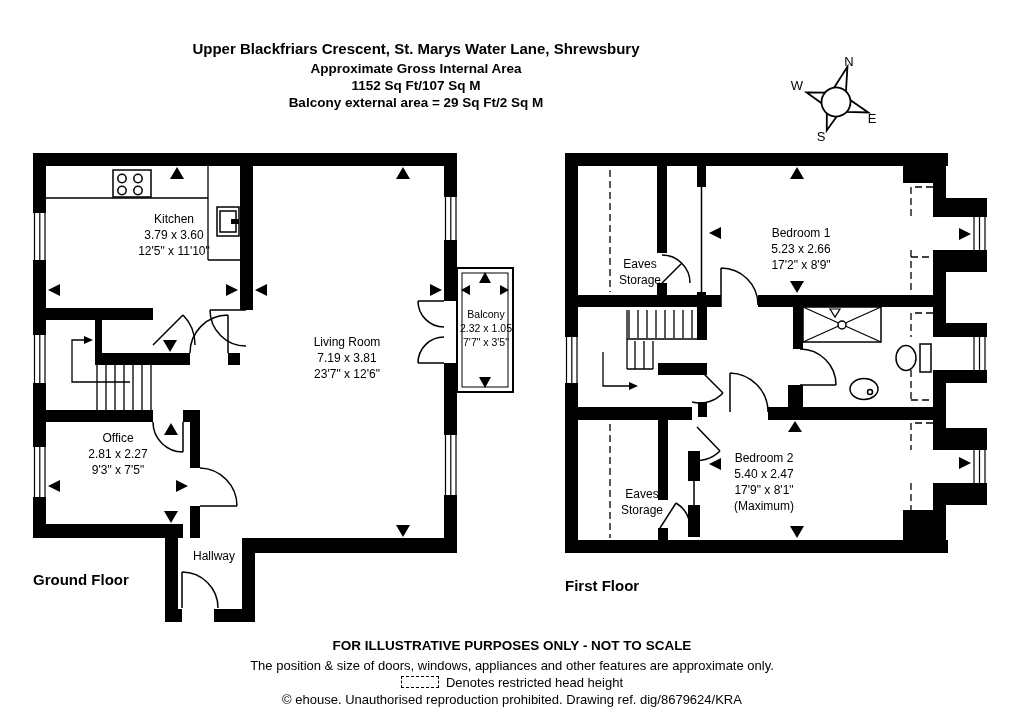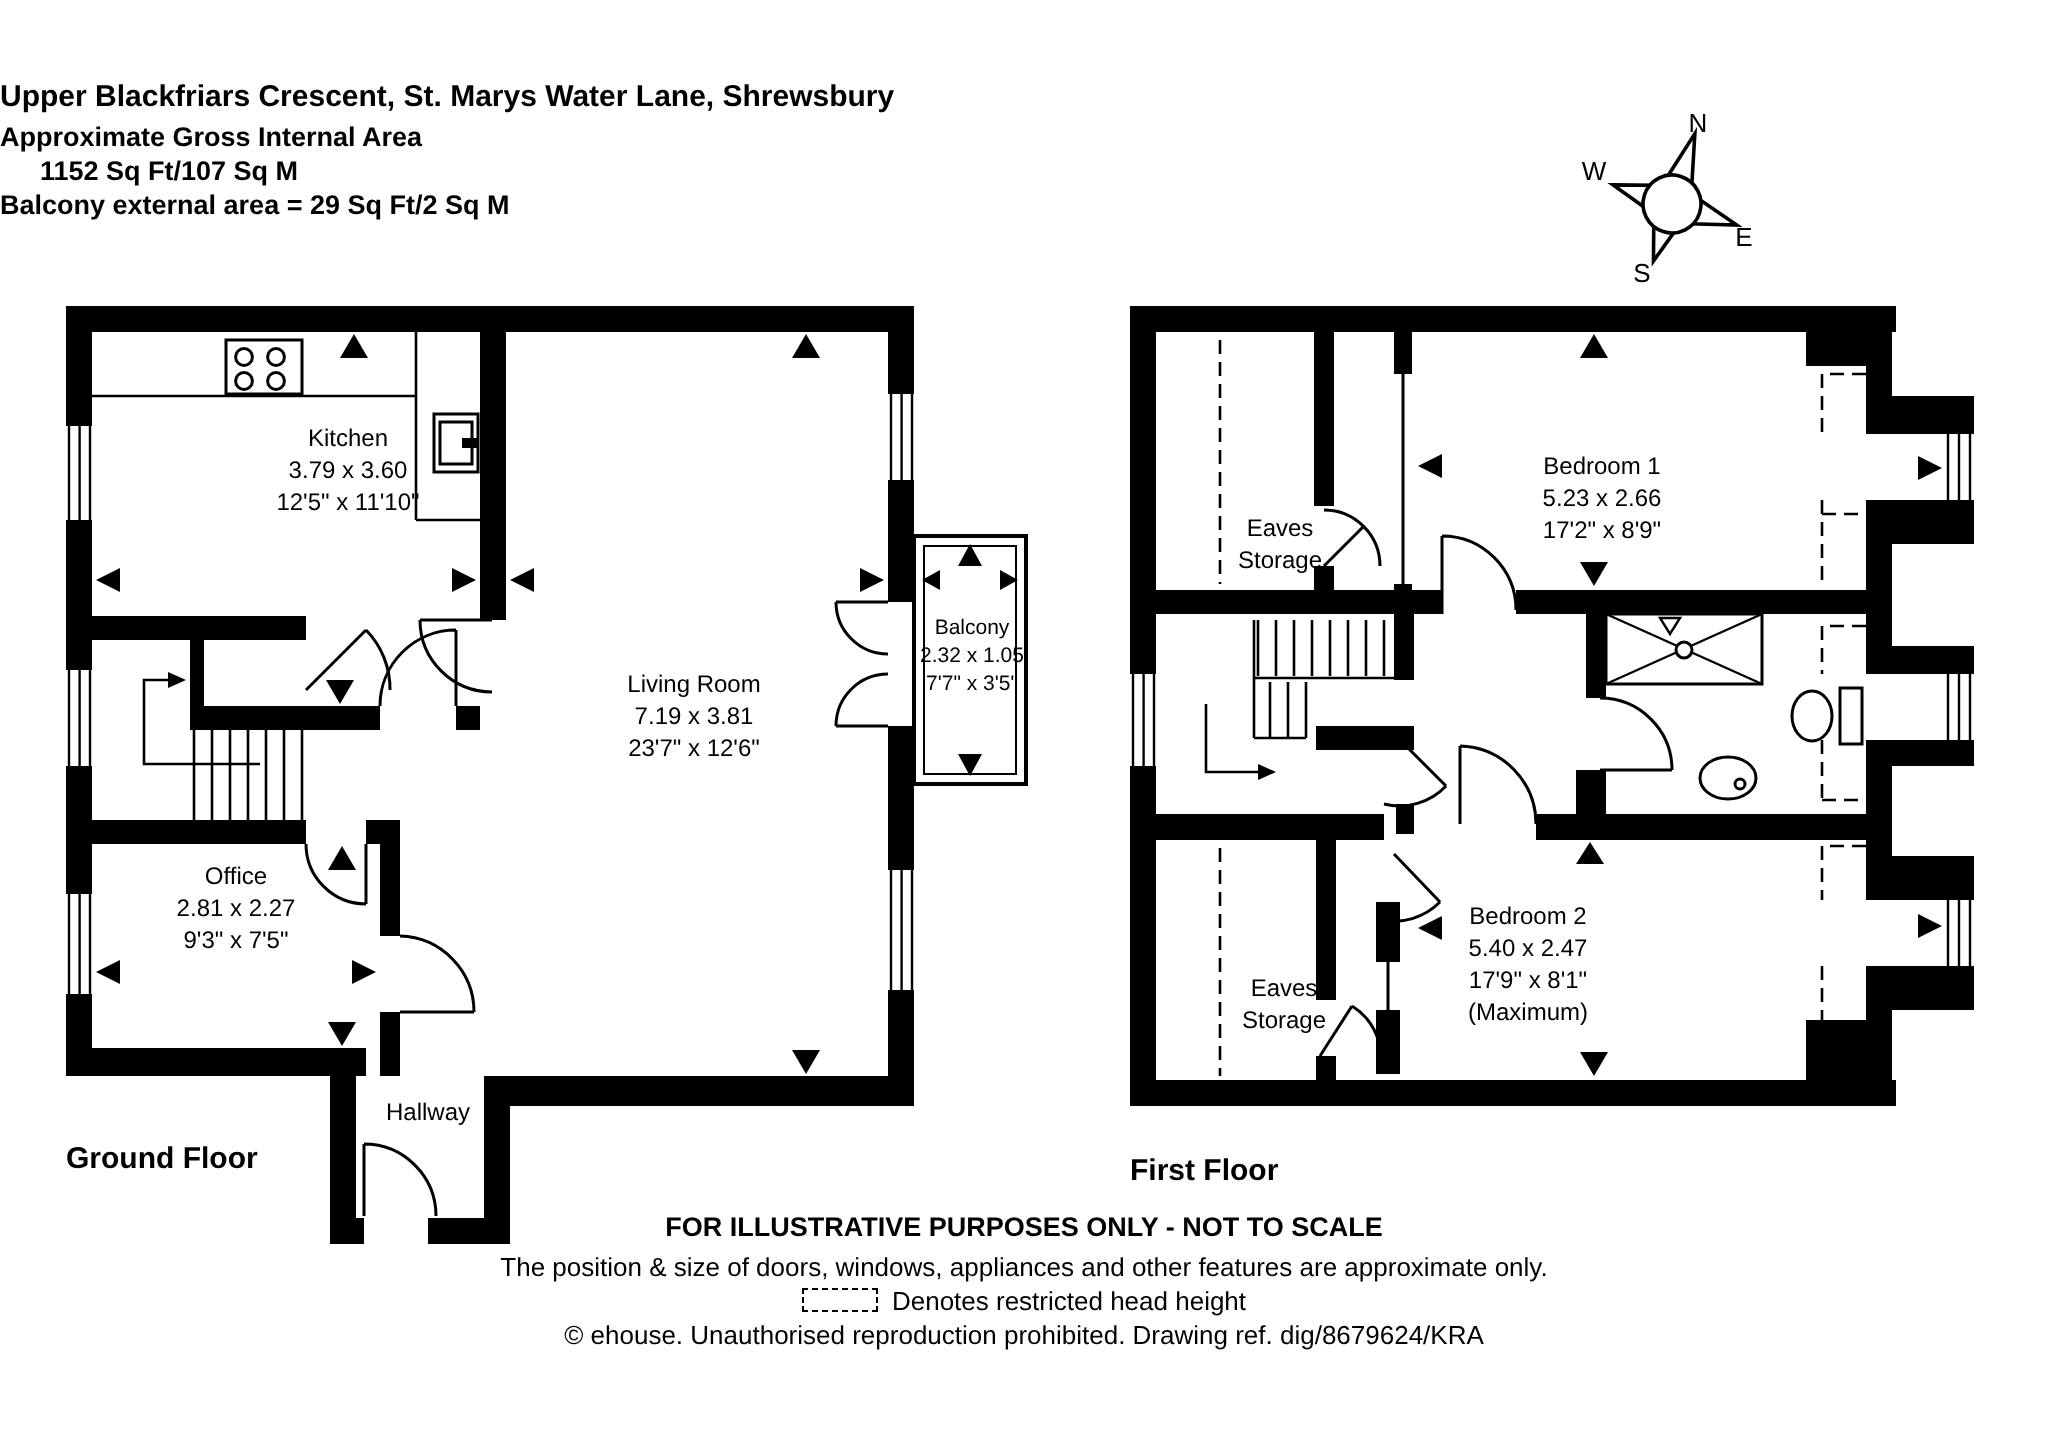--- a/index.html
+++ b/index.html
@@ -1,28 +1,28 @@
 <!DOCTYPE html>
 <html><head>
 <meta charset="utf-8">
 <style>
   html,body{margin:0;padding:0;background:#fff;}
   #page{position:relative;width:1024px;height:724px;background:#fff;overflow:hidden;
         font-family:"Liberation Sans","DejaVu Sans",sans-serif;color:#000;}
   svg{position:absolute;left:0;top:0;}
-  .hdr{position:absolute;left:0;width:832px;font-weight:bold;}
+  .hdr{position:absolute;left:0;width:832px;text-align:center;font-weight:bold;}
   .hdr1{top:40px;font-size:15px;}
   .hdr2{top:61px;font-size:13.5px;}
-  .hdr3{top:78px;font-size:13.5px;padding-left:20px;}
+  .hdr3{top:78px;font-size:13.5px;}
   .hdr4{top:95px;font-size:13.5px;}
   .lbl{position:absolute;transform:translateX(-50%);text-align:center;font-size:12px;
        line-height:16px;white-space:nowrap;}
   .lbl.small{font-size:10.5px;line-height:14px;}
   .floor-lbl{position:absolute;font-weight:bold;font-size:15px;white-space:nowrap;}
-  .ftr{position:absolute;left:0;width:1024px;text-align:center;}
+  .ftr{position:absolute;left:0;width:1024px;text-align:center;margin-top:32px;}
   .ftr1{top:606px;font-size:13.5px;font-weight:bold;}
   .ftr2{top:626px;font-size:13px;}
   .ftr3{top:643px;font-size:13px;}
   .ftr4{top:660px;font-size:13px;}
   .dashbox{display:inline-block;width:36px;height:10px;border:1.6px dashed #000;
            margin-right:7px;vertical-align:-1px;}
   .w{fill:#000;stroke:none;}
   .ln{stroke:#000;stroke-width:1.3;fill:none;}
   .wl{stroke:#000;stroke-width:1.2;fill:none;}
   .door{stroke:#000;stroke-width:1.5;fill:none;}

